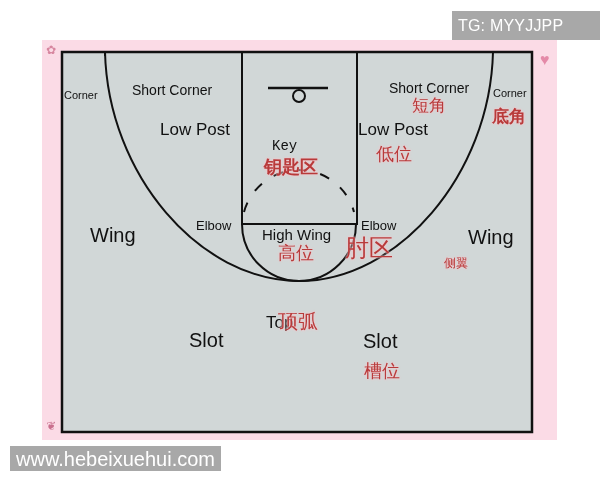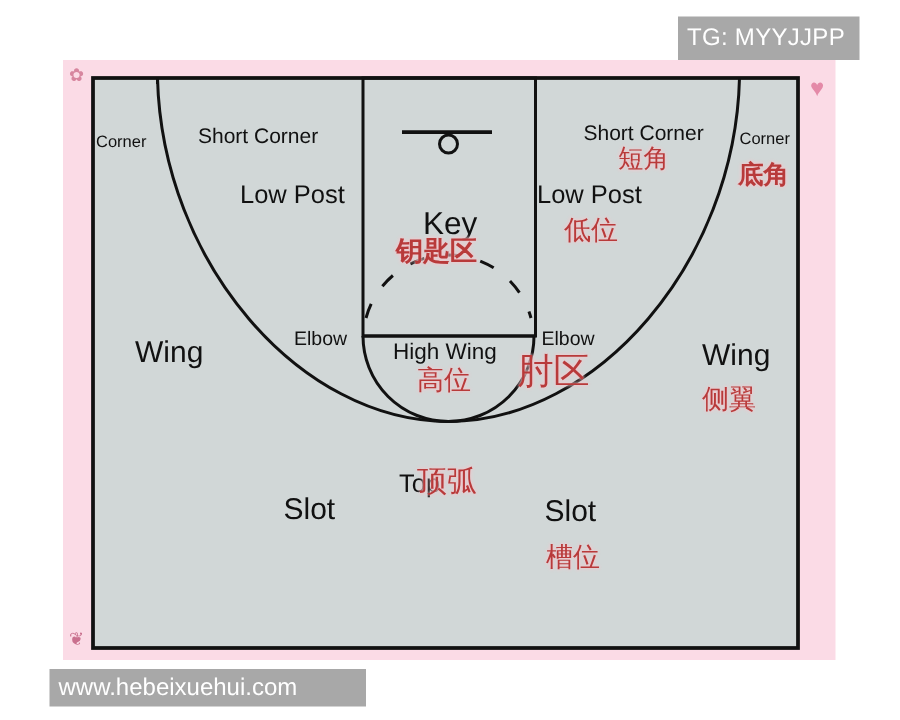--- a/index.html
+++ b/index.html
@@ -47,34 +47,33 @@
       font-family: "Liberation Sans", "DejaVu Sans", sans-serif;
       line-height: 1;
       padding: 0;
       box-sizing: border-box;
       display: flex;
       align-items: center;
     }
     .wm-top {
       left: 452px;
       top: 11px;
-      width: 121px;
+      width: 148px;
       height: 29px;
       font-size: 16px;
       padding-left: 6px;
       letter-spacing: 0.2px;
     }
     .wm-bottom {
       left: 10px;
       top: 446px;
       width: 211px;
       height: 25px;
-      font-size: 16px;
+      font-size: 20px;
       padding-left: 6px;
-      margin-left: 23px;
     }
     .deco {
       position: absolute;
       color: #d7869f;
       font-size: 12px;
       line-height: 1;
     }
   </style>
 </head>
 <body>
@@ -107,39 +106,39 @@
   <circle cx="299" cy="96" r="6" fill="none" stroke="#111" stroke-width="2"></circle>
 
   <line x1="105" y1="52" x2="105" y2="56" stroke="#111" stroke-width="2"></line>
 
   <rect x="62" y="52" width="470" height="380" fill="none" stroke="#111" stroke-width="2.5"></rect>
 </svg>
 
 <div class="label" style="left:64px;top:90px;font-size:11px;">Corner</div>
 <div class="label" style="left:132px;top:83px;font-size:14px;">Short Corner</div>
 <div class="label" style="left:160px;top:121px;font-size:17px;">Low Post</div>
-<div class="label" style="left:282px;top:139px;font-size:21px;">Key</div>
+<div class="label" style="left:272px;top:139px;font-size:14px;font-family:Liberation Mono, monospace;">Key</div>
 <div class="label" style="left:389px;top:81px;font-size:14px;">Short Corner</div>
 <div class="label" style="left:493px;top:88px;font-size:11px;">Corner</div>
 <div class="label" style="left:358px;top:121px;font-size:17px;">Low Post</div>
 <div class="label" style="left:196px;top:219px;font-size:13px;">Elbow</div>
 <div class="label" style="left:262px;top:227px;font-size:15px;">High Wing</div>
 <div class="label" style="left:361px;top:219px;font-size:13px;">Elbow</div>
 <div class="label" style="left:90px;top:225px;font-size:20px;">Wing</div>
 <div class="label" style="left:468px;top:227px;font-size:20px;">Wing</div>
 <div class="label" style="left:266px;top:291px;font-size:17px;margin-top:23px;">Top</div>
 <div class="label" style="left:189px;top:330px;font-size:20px;">Slot</div>
 <div class="label" style="left:363px;top:331px;font-size:20px;">Slot</div>
 
 <div class="label cn" style="left:412px;top:97px;font-size:17px;">短角</div>
 <div class="label cn" style="left:492px;top:108px;font-size:17px;font-weight:bold;">底角</div>
 <div class="label cn" style="left:376px;top:146px;font-size:18px;font-family:Liberation Mono, monospace;">低位</div>
 <div class="label cn" style="left:264px;top:158px;font-size:18px;font-weight:bold;">钥匙区</div>
 <div class="label cn" style="left:278px;top:244px;font-size:18px;">高位</div>
 <div class="label cn" style="left:345px;top:236px;font-size:24px;">肘区</div>
-<div class="label cn" style="left:468px;top:257px;font-size:18px;">侧翼</div>
+<div class="label cn" style="left:444px;top:257px;font-size:12px;">侧翼</div>
 <div class="label cn" style="left:278px;top:311px;font-size:20px;">顶弧</div>
 <div class="label cn" style="left:364px;top:362px;font-size:18px;text-align:right;">槽位</div>
 
 <div style="position:absolute;left:104px;top:52px;width:2px;height:0;"></div>
 
 <div class="wm wm-top">TG: MYYJJPP</div>
 <div class="wm wm-bottom">www.hebeixuehui.com</div>
 
 </body></html>

